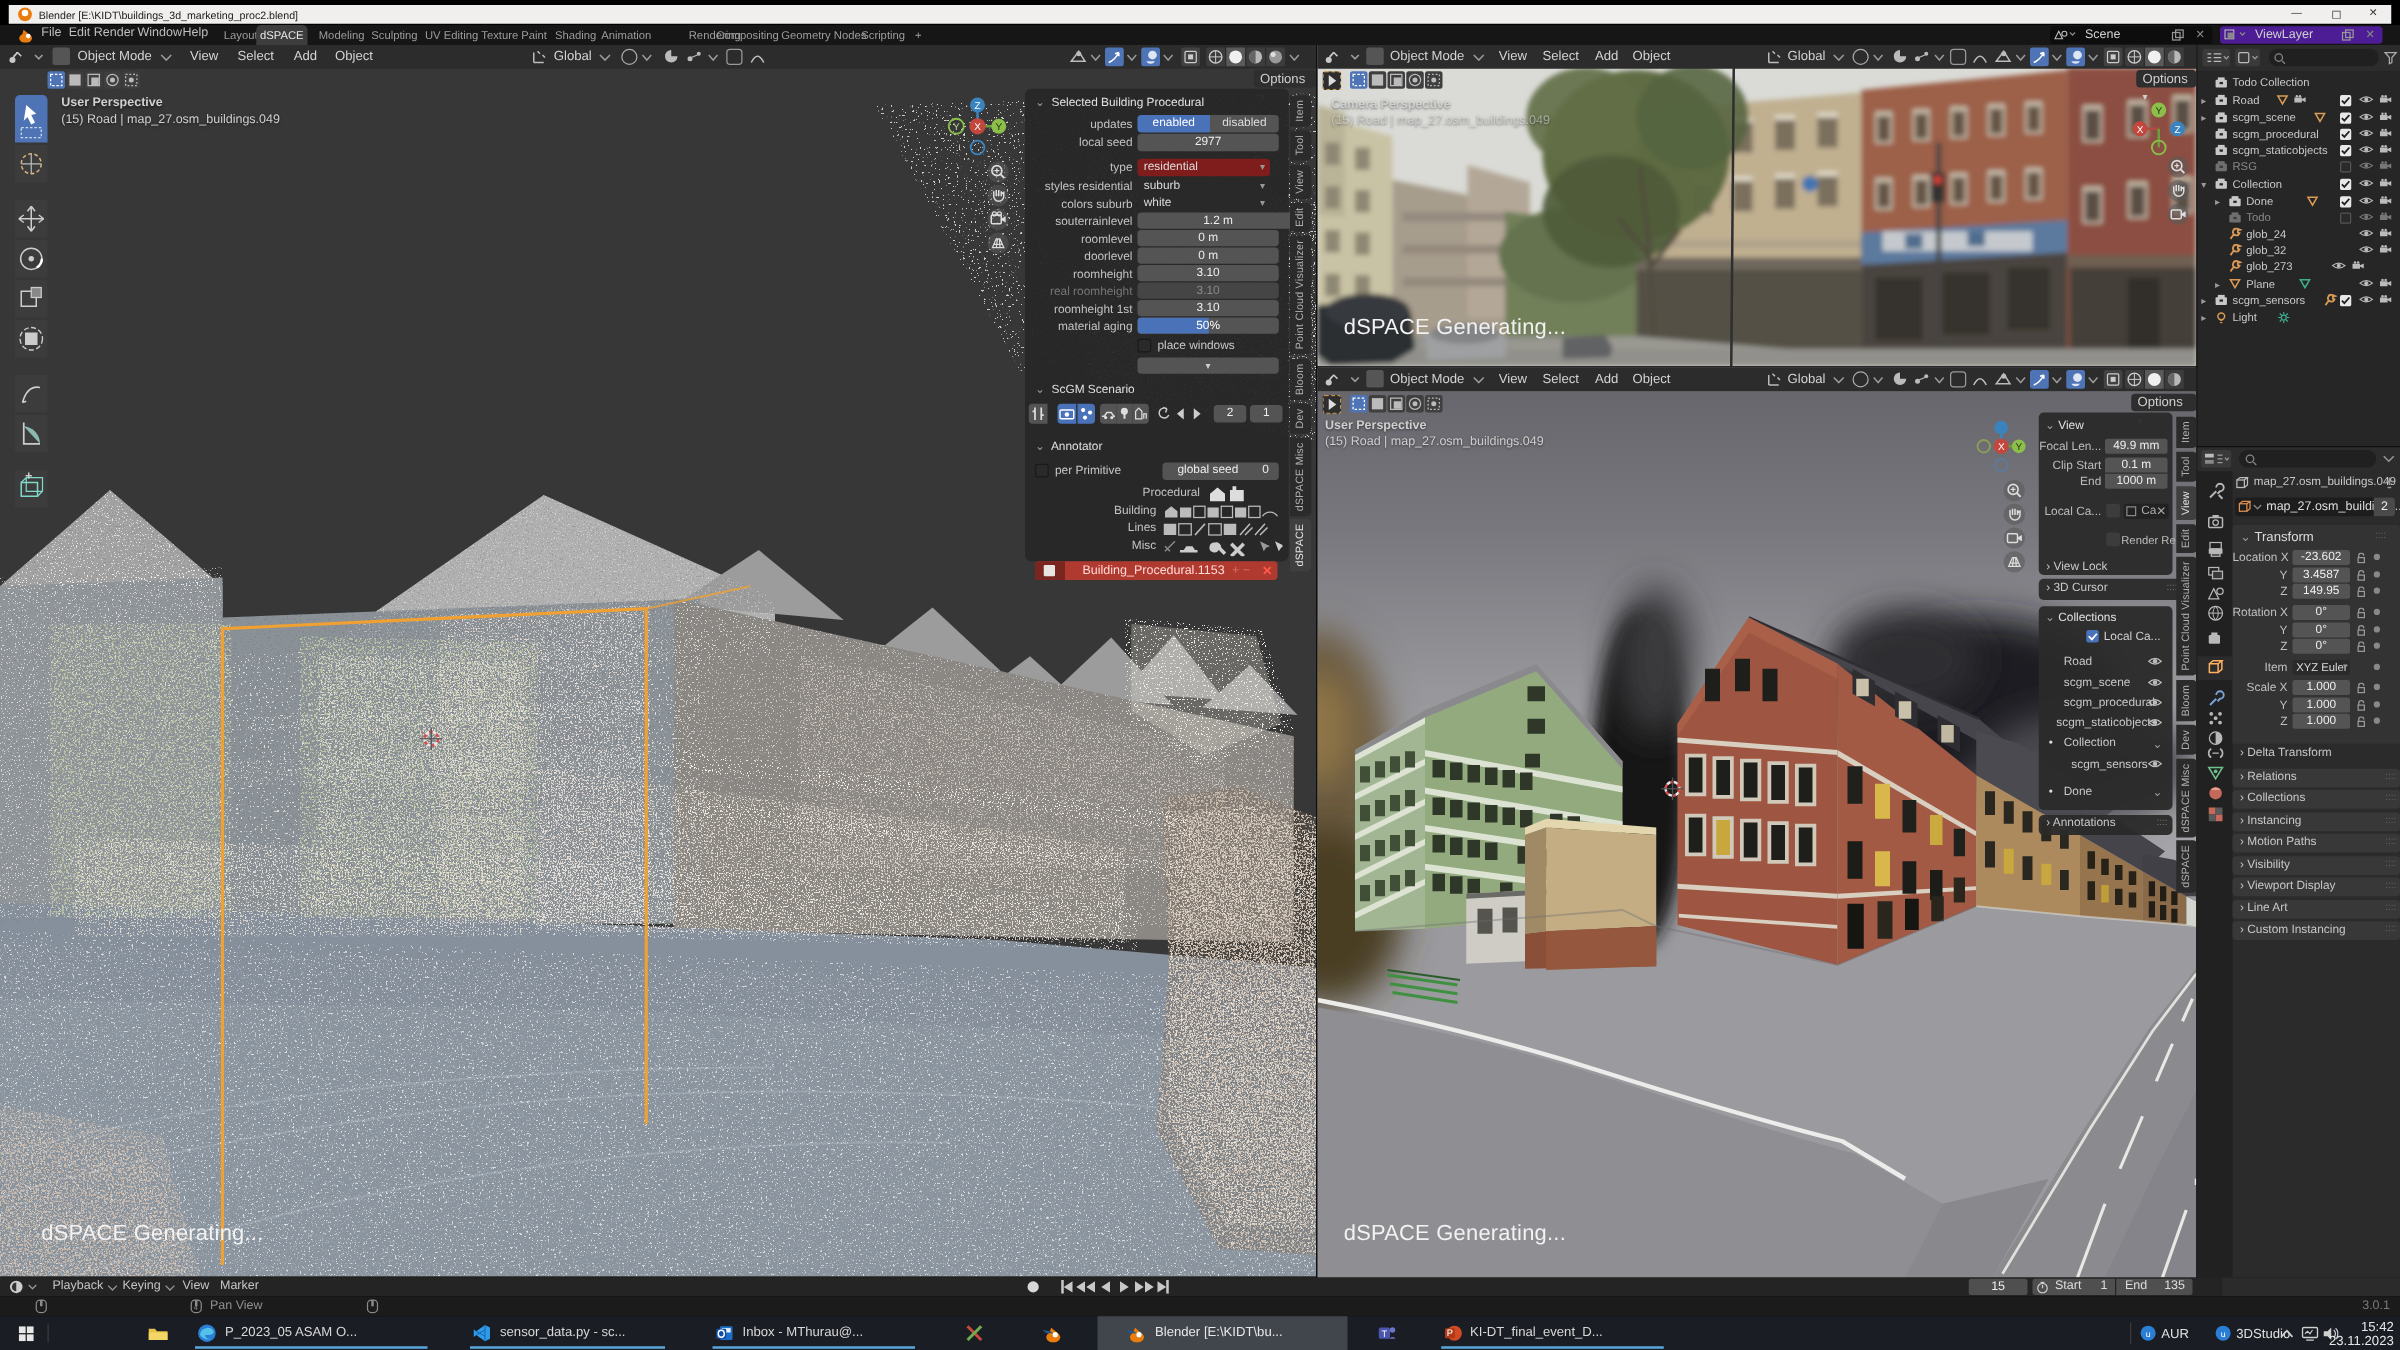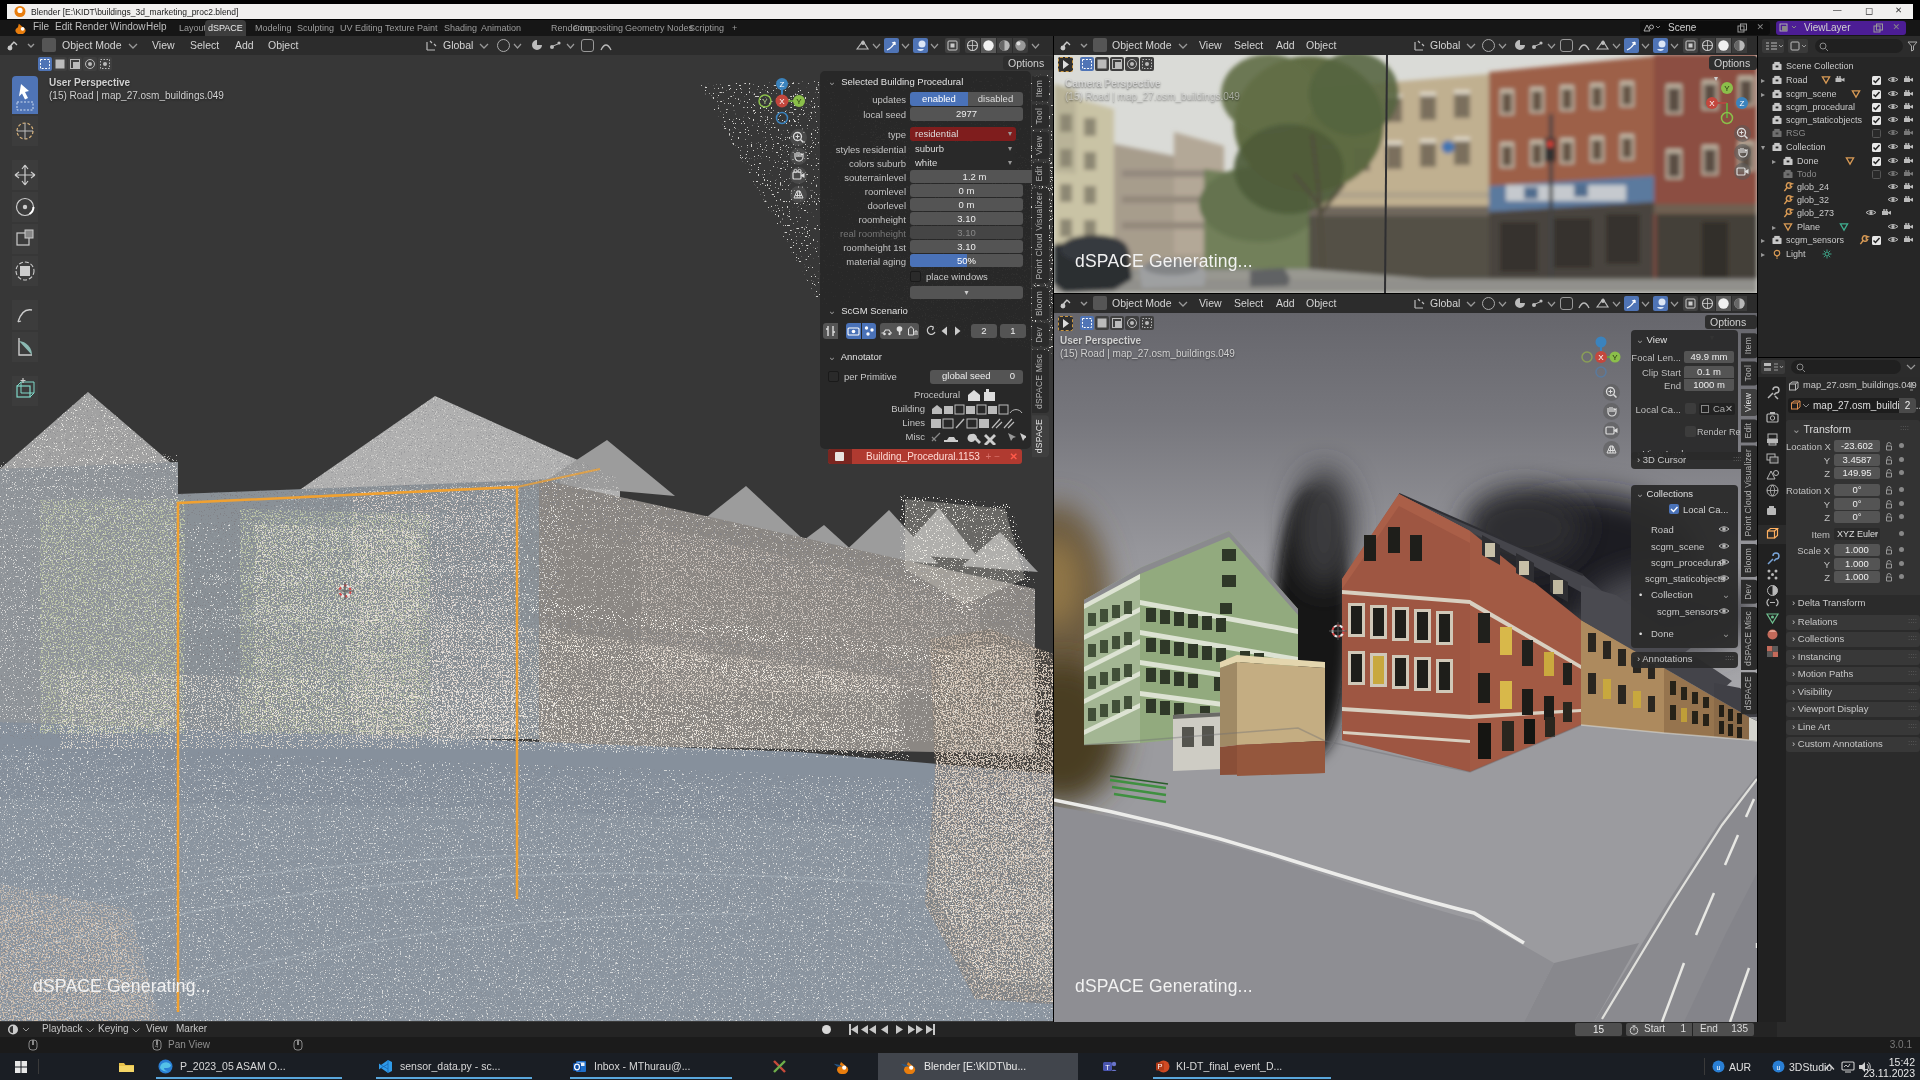--- a/index.html
+++ b/index.html
@@ -1246,21 +1246,21 @@
     <div class="abs" style="left:0px;top:74px;width:50px;text-align:right;color:#bdbdbd">Local Ca...</div>
     <div class="abs" style="left:54px;top:73px;width:11px;height:11px;background:#3c3c3c;border-radius:2px"></div>
     <div class="abs" style="left:68px;top:73px;width:36px;height:12px;background:#222;border-radius:2px;color:#aaa">
         <span style="position:absolute;left:2px;top:0px;width:8px;height:8px;border:1px solid #888;margin-top:1.5px"></span>
         <span style="position:absolute;left:14px;top:0">Ca</span>
         <span style="position:absolute;right:2px;top:0">✕</span>
       </div>
     <div class="abs" style="left:54px;top:96px;width:11px;height:11px;background:#3c3c3c;border-radius:2px"></div>
     <div class="abs" style="left:66px;top:97px;color:#bdbdbd;white-space:nowrap;font-size:9px">Render Re...</div>
     <div class="abs" style="left:6px;top:118px;color:#c8c8c8">› View Lock</div>
-    <div class="abs" style="left:0;top:122px;width:115px;height:17px;background:rgba(42,42,42,.95);border-radius:4px">
+    <div class="abs" style="left:0;top:133px;width:115px;height:17px;background:rgba(42,42,42,.95);border-radius:4px">
         <span style="position:absolute;left:6px;top:2px;color:#c8c8c8">› 3D Cursor</span>
         <span style="position:absolute;right:4px;top:2px;color:#777;font-size:8px">::::</span>
       </div>
     <div class="abs" style="left:0;top:155px;width:107px;height:163px;background:rgba(42,42,42,.95);border-radius:4px"></div>
     <div class="abs" style="left:5px;top:158px;color:#e0e0e0"><span style="color:#999">⌄</span> Collections</div>
     <div class="abs" style="left:38px;top:174px;width:10px;height:10px;background:#4a72b8;border-radius:2px"><svg width="10" height="10">
           <path d="M2 5 l2.5 2.5 L8.5 3" stroke="#fff" stroke-width="1.4" fill="none"></path>
         </svg></div>
     <div class="abs" style="left:52px;top:174px;color:#d0d0d0">Local Ca...</div>
     <div class="abs" style="left:20px;top:194px;color:#c8c8c8">Road</div>
@@ -1343,21 +1343,21 @@
       </svg>
   </div>
   <div class="abs" style="left:0;top:21px;width:162px;height:300px;background:#262626"></div>
   <div id="otree" class="abs" style="left:0;top:21px;width:162px">
       <div class="orow abs" style="left:0;top:3px;width:162px;height:13px;line-height:12px">
         <span class="abs" style="left:13px;top:1px"><svg class="oicon" width="12" height="11" viewBox="0 0 12 11">
             <rect x="1" y="3" width="10" height="7" rx="1" fill="#c8c8c8"></rect>
             <rect x="3" y="1" width="6" height="3" fill="#c8c8c8"></rect>
             <rect x="4.5" y="5" width="3" height="2" fill="#262626"></rect>
           </svg></span>
-        <span class="abs" style="left:28px;top:0;color:#c9c9c9">Scene Collection</span>
+        <span class="abs" style="left:28px;top:0;color:#c9c9c9">Todo Collection</span>
       </div>
 <div class="orow abs" style="left:0;top:17px;width:162px;height:13px;line-height:12px">
         <span class="abs" style="left:3px;top:0"><span style="color:#999;font-size:8px">▸</span></span>
         <span class="abs" style="left:13px;top:1px"><svg class="oicon" width="12" height="11" viewBox="0 0 12 11">
             <rect x="1" y="3" width="10" height="7" rx="1" fill="#c8c8c8"></rect>
             <rect x="3" y="1" width="6" height="3" fill="#c8c8c8"></rect>
             <rect x="4.5" y="5" width="3" height="2" fill="#262626"></rect>
           </svg></span>
         <span class="abs" style="left:28px;top:0;color:#c9c9c9">Road</span>
         <span class="abs" style="left:62px;top:1px"><svg class="oicon" width="12" height="11" viewBox="0 0 12 11">
@@ -1874,21 +1874,21 @@
       </div>
 <div class="abs" style="left:0;top:107px;width:134px;height:15px;background:#383838;border-radius:3px">
         <span style="position:absolute;left:6px;top:1px;color:#c8c8c8">› Viewport Display</span>
         <span style="position:absolute;right:3px;top:1px;color:#666;font-size:8px">::::</span>
       </div>
 <div class="abs" style="left:0;top:125px;width:134px;height:15px;background:#383838;border-radius:3px">
         <span style="position:absolute;left:6px;top:1px;color:#c8c8c8">› Line Art</span>
         <span style="position:absolute;right:3px;top:1px;color:#666;font-size:8px">::::</span>
       </div>
 <div class="abs" style="left:0;top:142px;width:134px;height:15px;background:#383838;border-radius:3px">
-        <span style="position:absolute;left:6px;top:1px;color:#c8c8c8">› Custom Annotations</span>
+        <span style="position:absolute;left:6px;top:1px;color:#c8c8c8">› Custom Instancing</span>
         <span style="position:absolute;right:3px;top:1px;color:#666;font-size:8px">::::</span>
       </div>
     </div>
 </div>
 
 <div id="timeline" class="abs">
   <span class="abs" style="left:6px;top:1px;width:26px;height:13px"><svg width="26" height="13">
         <circle cx="7" cy="6.5" r="5" fill="#ccc"></circle>
         <path d="M7 3 a3.5 3.5 0 0 0 0 7z" fill="#333"></path>
         <path d="M17 5 l3 3 3 -3" stroke="#999" fill="none"></path>

